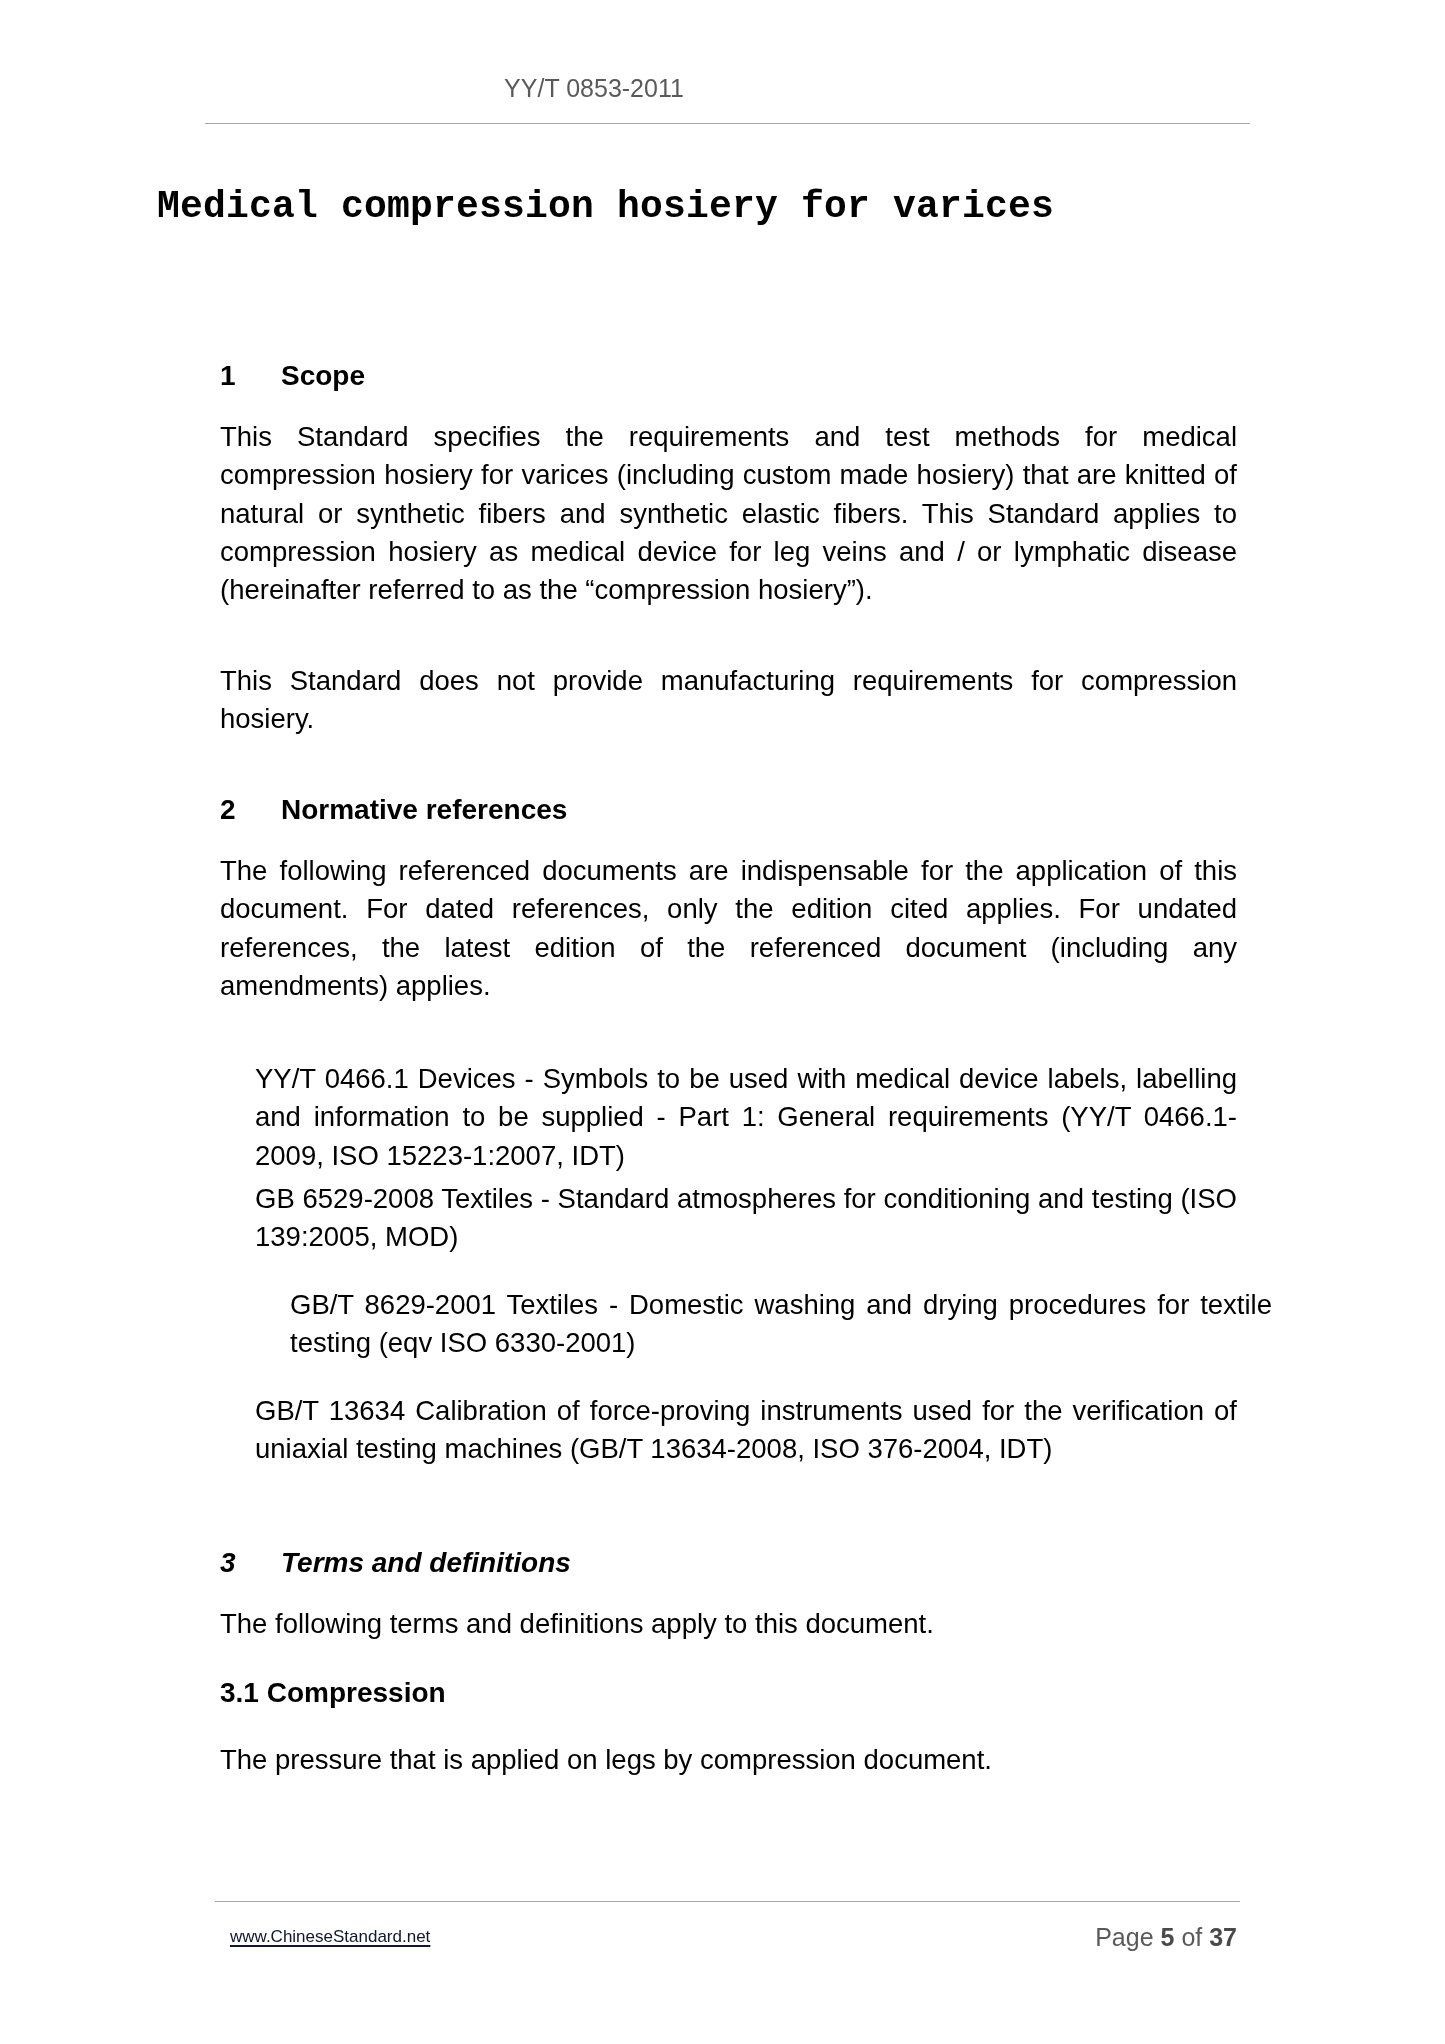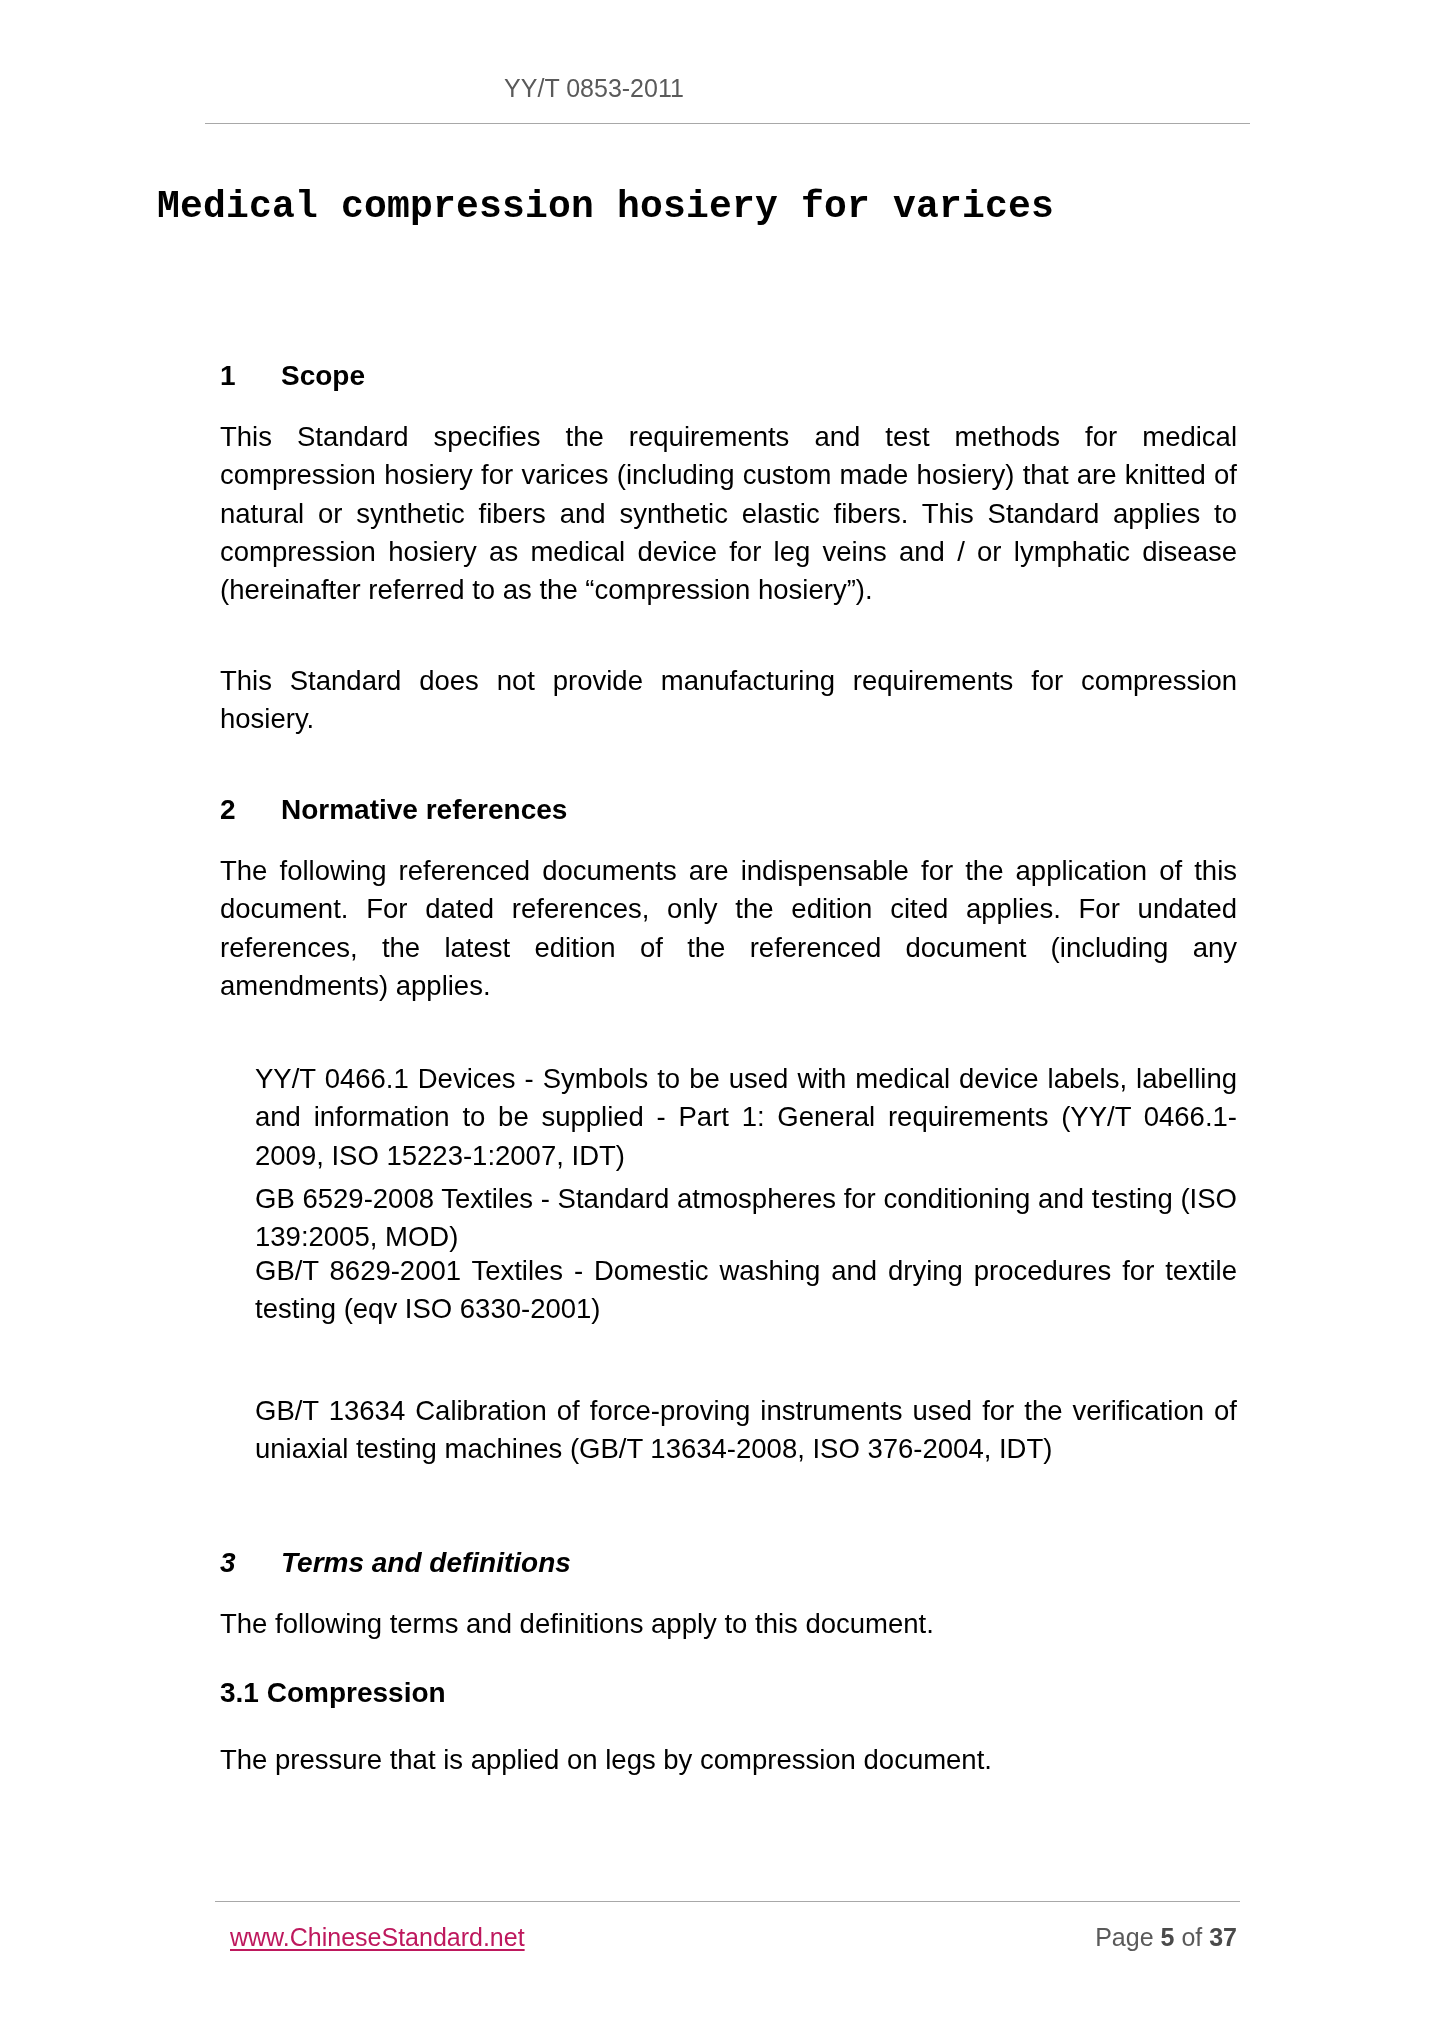--- a/index.html
+++ b/index.html
@@ -96,23 +96,23 @@
     left: 215px;
     top: 1901px;
     width: 1025px;
     height: 0;
     border-top: 1.5px solid #a8a8a8;
   }
   .footer-link {
     position: absolute;
     left: 230px;
     top: 1921px;
-    font-size: 25px;
+    font-size: 17px;
     line-height: 32px;
-    color: #be185d;
+    color: #0f172a;
     text-decoration: underline;
     text-decoration-thickness: 1.5px;
     text-underline-offset: 3px;
     white-space: nowrap;
   }
   .footer-page {
     position: absolute;
     right: 208px;
     top: 1921px;
     font-size: 25px;
@@ -141,21 +141,21 @@
   <div class="para" style="top:418px;">This Standard specifies the requirements and test methods for medical compression hosiery for varices (including custom made hosiery) that are knitted of natural or synthetic fibers and synthetic elastic fibers. This Standard applies to compression hosiery as medical device for leg veins and / or lymphatic disease (hereinafter referred to as the “compression hosiery”).</div>
   <div class="para last-left" style="top:662px;">This Standard does not provide manufacturing requirements for compression hosiery.</div>
 
   <div class="h1" style="top:786px;">
     <span class="num">2</span><span>Normative references</span>
   </div>
   <div class="para" style="top:852px;">The following referenced documents are indispensable for the application of this document. For dated references, only the edition cited applies. For undated references, the latest edition of the referenced document (including any amendments) applies.</div>
 
   <div class="ref" style="top:1060px;">YY/T 0466.1 Devices - Symbols to be used with medical device labels, labelling and information to be supplied - Part 1: General requirements (YY/T 0466.1-2009, ISO 15223-1:2007, IDT)</div>
   <div class="ref" style="top:1180px;">GB 6529-2008 Textiles - Standard atmospheres for conditioning and testing (ISO 139:2005, MOD)</div>
-  <div class="ref" style="top:1252px;">GB/T 8629-2001 Textiles - Domestic washing and drying procedures for textile testing (eqv ISO 6330-2001)</div>
+  <div class="ref" style="top:1286px;margin-left:35px;">GB/T 8629-2001 Textiles - Domestic washing and drying procedures for textile testing (eqv ISO 6330-2001)</div>
   <div class="ref" style="top:1392px;">GB/T 13634 Calibration of force-proving instruments used for the verification of uniaxial testing machines (GB/T 13634-2008, ISO 376-2004, IDT)</div>
 
   <div class="h1" style="top:1539px;font-style:italic;">
     <span class="num">3</span><span>Terms and definitions</span>
   </div>
   <div class="para last-left" style="top:1605px;">The following terms and definitions apply to this document.</div>
 
   <div class="h2" style="top:1674px;">
     <span>3.1</span> <span>Compression</span>
   </div>

